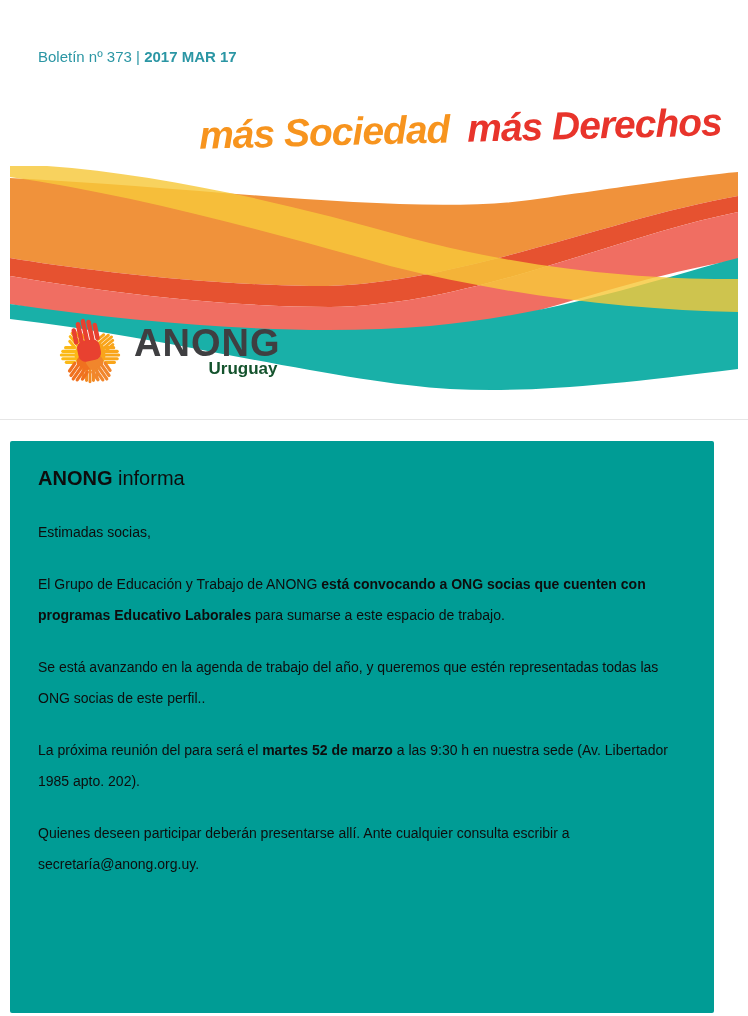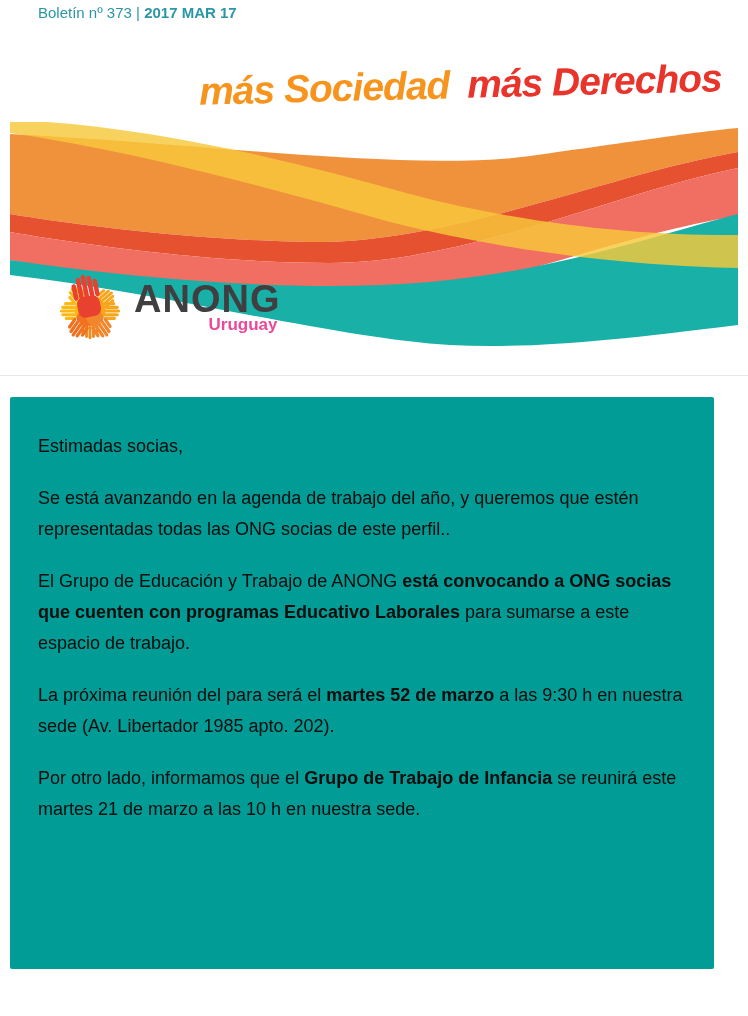--- a/index.html
+++ b/index.html
@@ -1,21 +1,21 @@
 <!DOCTYPE html>
 <html><head>
 <meta charset="utf-8">
 <style>
   html,body{margin:0;padding:0;}
   body{
     width:748px;height:1016px;background:#ffffff;
     font-family:"Liberation Sans",sans-serif;
     position:relative;overflow:hidden;
   }
-  .topbar{padding:4px 0 0 38px;}
+  .topbar{padding:4px 0 0 38px;margin-top:44px;}
   .topbar-text{font-size:15px;line-height:17px;}
   .seg-b{font-weight:bold;}
 
   .banner{position:relative;margin:39px 10px 0;height:293px;}
   .slogan{
     position:absolute;top:2px;right:16px;
     font-size:39px;font-style:italic;font-weight:bold;
     letter-spacing:-1px;white-space:nowrap;
     transform:rotate(-1.5deg);
   }
@@ -28,21 +28,21 @@
   .logo-country{font-size:17px;font-weight:bold;text-align:right;margin-top:-2px;padding-right:3px;}
 
   .sep{border:none;border-top:1px solid #e6e6e6;margin:21px 0 0;}
 
   .card{
     box-sizing:border-box;
     margin:21px 0 0 10px;width:704px;height:572px;
     padding:18px 28px;border-radius:2px;
   }
   .card-title{font-size:20px;font-weight:normal;margin:8px 0 27px;}
-  .card p{font-size:18px;line-height:31px;margin:16px 0 21px;}
+  .card p{font-size:14px;line-height:31px;margin:16px 0 21px;}
 </style>
 </head>
 <body>
 
 <div class="topbar">
   <span class="topbar-text" style="color: rgb(43, 150, 164);"><span>Boletín nº 373 | </span><span class="seg-b">2017 MAR 17</span></span>
 </div>
 
 <div class="banner">
 
@@ -75,28 +75,29 @@
       <use href="#hand" fill="#f9a51b" transform="rotate(50) translate(0,-16) scale(0.78)"></use>
       <use href="#hand" fill="#fbb917" transform="rotate(-90) translate(0,-15) scale(0.85)"></use>
       <use href="#hand" fill="#f9a51b" transform="rotate(90) translate(0,-15) scale(0.85)"></use>
       <use href="#hand" fill="#f28a22" transform="rotate(180) translate(0,-14) scale(0.8)"></use>
       <use href="#hand" fill="#f0711f" transform="rotate(-145) translate(0,-15) scale(0.88)"></use>
       <use href="#hand" fill="#f1862c" transform="rotate(145) translate(0,-15) scale(0.88)"></use>
       <use href="#hand" fill="#e84130" transform="rotate(-12) translate(0,-13) scale(1.25)"></use>
     </svg>
     <div class="logo-text">
       <div class="logo-name" style="color: rgb(63, 63, 65);">ANONG</div>
-      <div class="logo-country" style="color: #ec4899;">Uruguay</div>
+      <div class="logo-country" style="color: #14532d;">Uruguay</div>
     </div>
   </div>
 </div>
 
 <hr class="sep">
 
 <div class="card" style="background: rgb(0, 156, 149);">
+  <h1 class="card-title" style="color: rgb(13, 13, 13);"><span class="seg-b">ANONG </span><span>informa</span></h1>
   <div class="card-body" style="color: rgb(13, 13, 13);">
       <p><span>Estimadas socias,</span></p>
+      <p><span>El Grupo de Educación y Trabajo de ANONG </span><span class="seg-b">está convocando a ONG socias que cuenten con programas Educativo Laborales</span><span> para sumarse a este espacio de trabajo.</span></p>
       <p><span>Se está avanzando en la agenda de trabajo del año, y queremos que estén representadas todas las ONG socias de este perfil..</span></p>
-      <p><span>El Grupo de Educación y Trabajo de ANONG </span><span class="seg-b">está convocando a ONG socias que cuenten con programas Educativo Laborales</span><span> para sumarse a este espacio de trabajo.</span></p>
       <p><span>La próxima reunión del para será el </span><span class="seg-b">martes 52 de marzo</span><span> a las 9:30 h en nuestra sede (Av. Libertador 1985 apto. 202).</span></p>
-      <p><span>Por otro lado, informamos que el </span><span class="seg-b">Grupo de Trabajo de Infancia</span><span> se reunirá este martes 21 de marzo a las 10 h en nuestra sede.</span></p>
+      <p><span>Quienes deseen participar deberán presentarse allí. Ante cualquier consulta escribir a secretaría@anong.org.uy.</span></p>
     </div>
 </div>
 
 </body></html>

